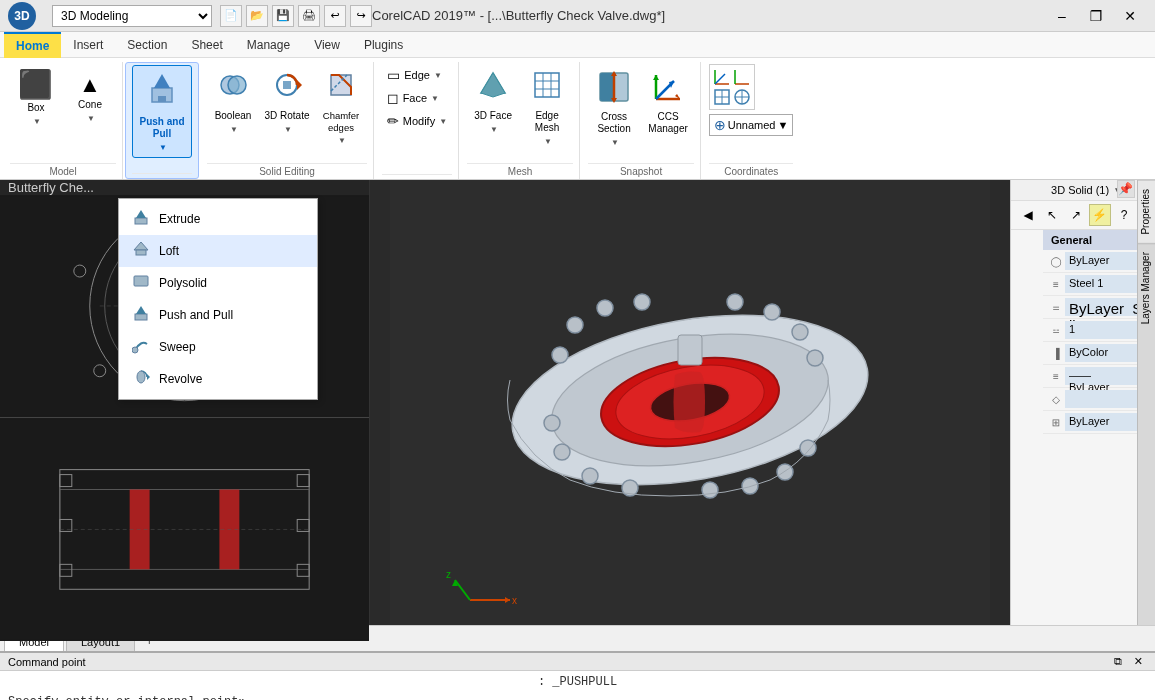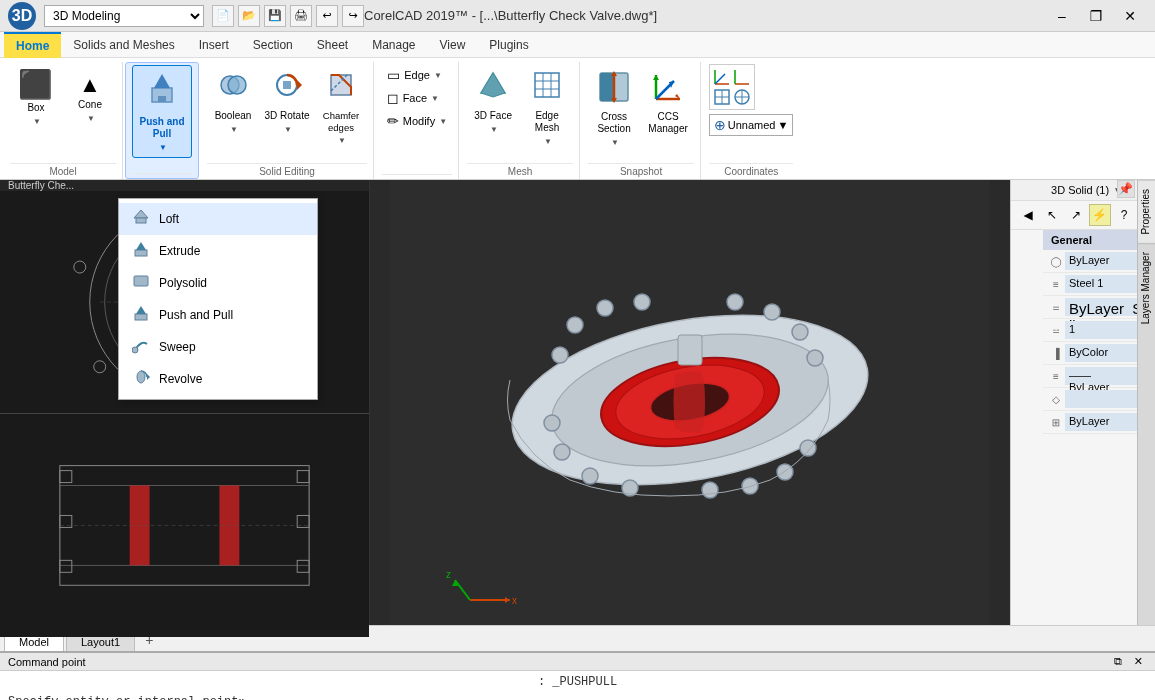--- a/index.html
+++ b/index.html
@@ -1,20 +1,20 @@
 <!DOCTYPE html>
 <html><head>
   <meta charset="utf-8">
   <style>
     * { box-sizing: border-box; margin: 0; padding: 0; }
     body { font-family: 'Segoe UI', Arial, sans-serif; font-size: 12px; background: #f0f0f0; width: 1155px; height: 700px; overflow: hidden; user-select: none; }
 
     
     #title-bar { display: flex; align-items: center; background: #e8e8e8; height: 32px; padding: 0 8px; border-bottom: 1px solid #ccc; }
-    #app-icon { width: 28px; height: 28px; background: #2060a0; border-radius: 50%; display: flex; align-items: center; justify-content: center; color: white; font-weight: bold; font-size: 16px; margin-right: 8px; flex-shrink: 0; }
+    #app-icon { width: 28px; height: 28px; background: #2060a0; border-radius: 50%; display: flex; align-items: center; justify-content: center; color: white; font-weight: bold; font-size: 12px; margin-right: 16px; flex-shrink: 0; }
     #workspace-selector { width: 160px; height: 22px; border: 1px solid #aaa; background: white; font-size: 12px; padding: 0 4px; margin-right: 8px; }
     #title-icons { display: flex; gap: 4px; align-items: center; }
     .title-icon-btn { width: 22px; height: 22px; border: 1px solid #bbb; background: #f5f5f5; display: flex; align-items: center; justify-content: center; font-size: 11px; cursor: pointer; }
     #app-title { flex: 1; text-align: left; font-size: 13px; color: #333; }
     .win-btn { width: 34px; height: 32px; display: flex; align-items: center; justify-content: center; font-size: 14px; cursor: pointer; }
 
     
     #menu-bar { display: flex; align-items: center; background: #f8f8f8; height: 26px; border-bottom: 1px solid #ddd; padding: 0 4px; }
     .menu-tab { padding: 0 12px; height: 26px; display: flex; align-items: center; cursor: pointer; font-size: 12px; color: #333; }
     .menu-tab.active { background: #fde047; border-top: 2px solid #0078d4; color: #0078d4; font-weight: bold; }
@@ -38,21 +38,21 @@
     #dropdown-menu { position: absolute; top: 198px; left: 118px; background: white; border: 1px solid #aaa; box-shadow: 2px 2px 6px rgba(0,0,0,0.2); z-index: 100; width: 200px; padding: 4px 0; }
     .dropdown-item { display: flex; align-items: center; gap: 8px; padding: 5px 12px; cursor: pointer; font-size: 12px; }
     .dropdown-icon { font-size: 16px; width: 20px; text-align: center; }
 
     
     #main { display: flex; height: 445px; }
 
     
     #left-panel { width: 370px; background: #1a1a1a; display: flex; flex-direction: column; border-right: 1px solid #333; }
     #left-top { height: 30px; display: flex; align-items: center; padding: 0 8px; background: #252525; }
-    .panel-title { color: #ccc; font-size: 10px; }
+    .panel-title { color: #ccc; font-size: 13px; }
     #viewport-container { display: flex; flex: 1; }
 
     
     #center-viewport { flex: 1; background: #2a2a2a; position: relative; overflow: hidden; }
 
     
     #right-panel { width: 120px; background: #f5f5f5; border-left: 1px solid #ccc; display: flex; flex-direction: column; }
     #solid-selector { display: flex; align-items: center; padding: 4px 6px; background: #f0f0f0; border-bottom: 1px solid #ddd; gap: 4px; }
     .solid-selector-text { font-size: 11px; flex: 1; }
     .solid-selector-arrow { font-size: 10px; color: #555; }
@@ -96,21 +96,20 @@
     <div class="title-icon-btn">↪</div>
   </div>
   <div id="app-title">CorelCAD 2019™ - [...\Butterfly Check Valve.dwg*]</div>
   <div class="win-btn">–</div>
   <div class="win-btn">❐</div>
   <div class="win-btn" id="close-btn">✕</div>
 </div>
 
 <div id="menu-bar">
   <div class="menu-tab active">Home</div>
-  <div class="menu-tab">Solids and Meshes</div>
   <div class="menu-tab">Insert</div>
   <div class="menu-tab">Section</div>
   <div class="menu-tab">Sheet</div>
   <div class="menu-tab">Manage</div>
   <div class="menu-tab">View</div>
   <div class="menu-tab">Plugins</div>
 </div>
 
 <div id="ribbon">
   <div id="ribbon-content">
@@ -480,37 +479,37 @@
     </div>
   </div>
 
   <div style="position:absolute; right:0; top:0; height:100%; display:flex; flex-direction:column; width:18px; background:#d8d8d8; border-left:1px solid #bbb;">
     <div style="writing-mode:vertical-rl; transform:rotate(180deg); padding:8px 2px; font-size:10px; cursor:pointer; border-bottom:1px solid #bbb; background:#e8e8e8;">Properties</div>
     <div style="writing-mode:vertical-rl; transform:rotate(180deg); padding:8px 2px; font-size:10px; cursor:pointer; border-bottom:1px solid #bbb;">Layers Manager</div>
   </div>
 </div>
 
 <div id="dropdown-menu">
+  <div class="dropdown-item">
+    <span class="dropdown-icon">
+      <svg width="18" height="18" viewBox="0 0 18 18">
+          <rect x="3" y="10" width="12" height="6" fill="#a0b8c8" stroke="#6080a0" stroke-width="1"></rect>
+          <polygon points="9,2 4,10 14,10" fill="#4080a0"></polygon>
+        </svg>
+    </span>
+    <span>Extrude</span>
+  </div>
   <div class="dropdown-item" style="background:#e0ecff;">
     <span class="dropdown-icon">
       <svg width="18" height="18" viewBox="0 0 18 18">
           <polygon points="9,2 2,10 16,10" fill="#a0b8c8" stroke="#6080a0" stroke-width="1"></polygon>
           <rect x="4" y="10" width="10" height="5" fill="#a0b8c8" stroke="#6080a0" stroke-width="1"></rect>
         </svg>
     </span>
     <span>Loft</span>
-  </div>
-  <div class="dropdown-item">
-    <span class="dropdown-icon">
-      <svg width="18" height="18" viewBox="0 0 18 18">
-          <rect x="3" y="10" width="12" height="6" fill="#a0b8c8" stroke="#6080a0" stroke-width="1"></rect>
-          <polygon points="9,2 4,10 14,10" fill="#4080a0"></polygon>
-        </svg>
-    </span>
-    <span>Extrude</span>
   </div>
   <div class="dropdown-item">
     <span class="dropdown-icon">
       <svg width="18" height="18" viewBox="0 0 18 18">
           <rect x="2" y="4" width="14" height="10" fill="#a0b8c8" stroke="#6080a0" stroke-width="1" rx="1"></rect>
         </svg>
     </span>
     <span>Polysolid</span>
   </div>
   <div class="dropdown-item">

